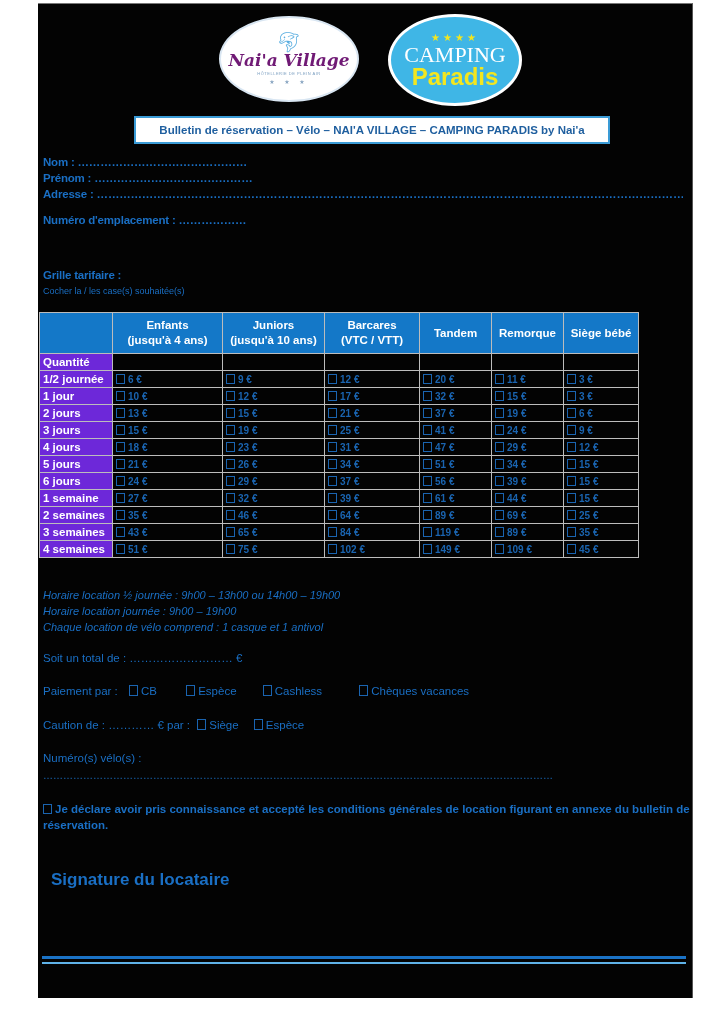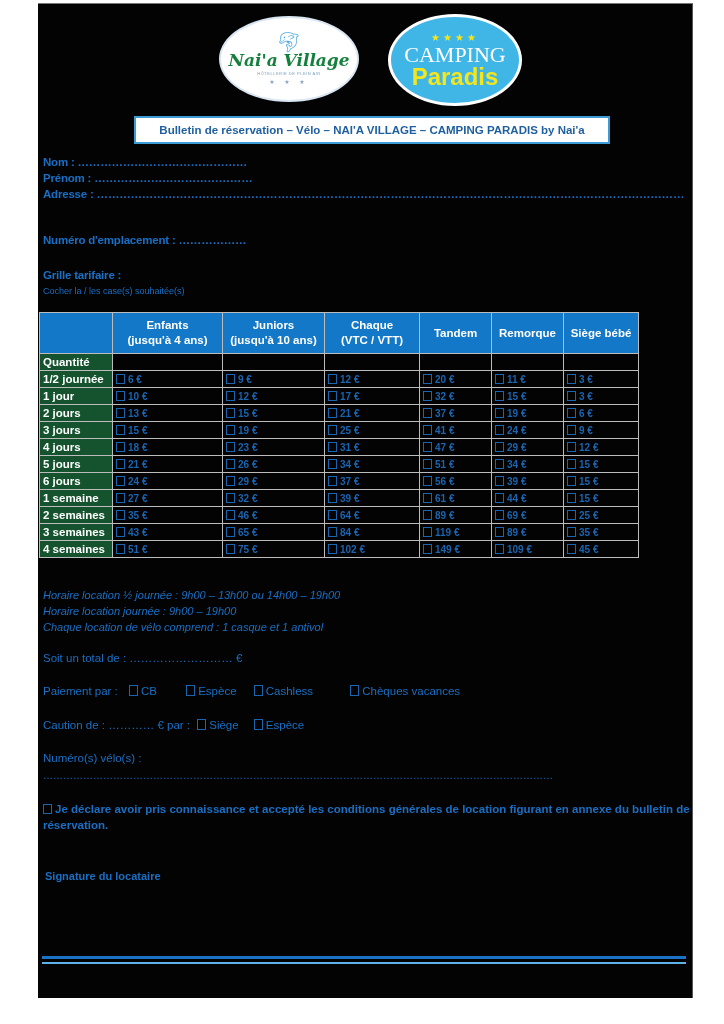--- a/index.html
+++ b/index.html
@@ -6,53 +6,53 @@
   body { width:724px; height:1024px; position:relative; overflow:hidden;
          font-family:"Liberation Sans", sans-serif; }
   .page { position:absolute; left:38px; top:3px; width:654px; height:994px;
           background:#030303; border-top:1px solid #777; border-right:1px solid #555; }
   .logo { position:absolute; border-radius:50%; display:flex; flex-direction:column;
           align-items:center; justify-content:center; }
   .logo-naia { left:181px; top:12px; width:140px; height:86px; background:#ffffff;
                border:2px solid #d9e6f2; box-sizing:border-box; }
   .logo-naia .dolphin { font-size:20px; color:#5aaee0; line-height:18px; }
   .logo-naia .name { font-family:"DejaVu Serif", serif; font-style:italic; font-weight:bold;
-                     color:#15803d; font-size:17px; line-height:18px; }
+                     color:#701a75; font-size:17px; line-height:18px; }
   .logo-naia .sub { font-size:4px; color:#7a9ec0; letter-spacing:0.5px; margin-top:2px; }
   .logo-naia .stars { font-size:6px; color:#8aa6c2; letter-spacing:4px; margin-top:2px; }
   .logo-camp { left:350px; top:10px; width:134px; height:92px; background:#3fb6e6;
                border:3px solid #ffffff; box-sizing:border-box; }
   .logo-camp .stars { color:#f3e61f; font-size:10px; letter-spacing:3px; line-height:10px; }
   .logo-camp .t1 { font-family:"Liberation Serif", serif; color:#ffffff; font-size:22px; line-height:24px; }
   .logo-camp .t2 { color:#f3e61f; font-weight:bold; font-size:24px; line-height:20px; }
   .title-box { position:absolute; left:96px; top:112px; width:476px; height:28px;
                background:#ffffff; border:2px solid #3a9bd6; box-sizing:border-box;
                display:flex; align-items:center; justify-content:center;
                color:#1f5f9f; font-weight:bold; font-size:11.5px; }
   .field { position:absolute; left:5px; color:#1a6fc4; font-weight:bold; font-size:11.5px;
            white-space:nowrap; letter-spacing:-0.2px; }
   .italic-note { position:absolute; left:5px; color:#1a6fc4; font-size:9px; }
   table.tarif { position:absolute; left:1px; top:308px; border-collapse:collapse;
                 font-size:10.5px; }
   table.tarif td, table.tarif th { border:1px solid #bcbcbc; padding:0 0 0 3px; height:17px;
                                    box-sizing:border-box; }
   table.tarif th { background:#1478c8; color:#ffffff; font-weight:bold; font-size:11.5px;
                    height:41px; text-align:center; padding:0 2px; line-height:15px; }
-  table.tarif td.rowlabel { background:#14532d; color:#ffffff; font-weight:bold; font-size:11.5px; }
+  table.tarif td.rowlabel { background:#6d28d9; color:#ffffff; font-weight:bold; font-size:11.5px; }
   table.tarif td.price { background:#030303; color:#1a64b0; font-weight:bold; font-size:10px; }
   table.tarif td.empty { background:#030303; }
   .cb { display:inline-block; width:7px; height:8px; border:1px solid #1a64b0; margin-right:3px;
         vertical-align:-1px; }
   .info { position:absolute; left:5px; color:#1a6fc4; font-style:italic; font-size:11px; line-height:16px; }
   .line { position:absolute; left:5px; color:#1a6fc4; font-size:11.5px; white-space:nowrap; }
   .opt { display:inline-block; }
   .opt .cb { width:7px; height:9px; margin-right:3px; }
   .declare { position:absolute; left:5px; top:797px; width:650px; color:#1a6fc4; font-weight:bold;
              font-size:11.5px; line-height:16px; }
-  .sig { position:absolute; left:7px; top:866px; color:#1a6fc4; font-weight:bold; font-size:11px; }
+  .sig { position:absolute; left:13px; top:866px; color:#1a6fc4; font-weight:bold; font-size:17px; }
   .rule1 { position:absolute; left:4px; top:952px; width:644px; height:3px; background:#1b73c6; }
   .rule2 { position:absolute; left:4px; top:958px; width:644px; height:2px; background:#5fb2e8; }
   .footer { position:absolute; left:28px; top:972px; width:610px; color:#1a5e9e; font-size:9.2px;
             line-height:13px; font-variant:small-caps; letter-spacing:0.1px; }
 </style>
 </head>
 <body>
 
 <div class="page">
 
@@ -67,21 +67,21 @@
     <span class="stars">★★★★</span>
     <span class="t1">CAMPING</span>
     <span class="t2">Paradis</span>
   </div>
 
   <div class="title-box">Bulletin de réservation – Vélo – NAI'A VILLAGE – CAMPING PARADIS by Nai'a</div>
 
   <div class="field" style="top:152px">Nom : ………………………………………</div>
   <div class="field" style="top:168px">Prénom : ……………………………………</div>
   <div class="field" style="top:184px; width:640px; overflow:hidden;">Adresse : …………………………………………………………………………………………………………………………………………………………………………</div>
-  <div class="field" style="top:230px">Numéro d'emplacement : ………………</div>
+  <div class="field" style="top:210px">Numéro d'emplacement : ………………</div>
 
   <div class="field" style="top:265px">Grille tarifaire :</div>
   <div class="italic-note" style="top:282px">Cocher la / les case(s) souhaitée(s)</div>
 
   <table class="tarif">
     <colgroup>
       <col style="width:73px">
         <col style="width:110px">
         <col style="width:102px">
       <col style="width:95px">
@@ -97,21 +97,21 @@
           </th>
           <th>
             <div>Enfants</div>
             <div>(jusqu'à 4 ans)</div>
           </th>
           <th>
             <div>Juniors</div>
             <div>(jusqu'à 10 ans)</div>
           </th>
           <th>
-            <div>Chaque</div>
+            <div>Barcares</div>
             <div>(VTC / VTT)</div>
           </th>
           <th>
             <div>Tandem</div>
             <div></div>
           </th>
           <th>
             <div>Remorque</div>
             <div></div>
           </th>
@@ -236,21 +236,21 @@
   <div class="info" style="top:583px">Horaire location ½ journée : 9h00 – 13h00 ou 14h00 – 19h00</div>
   <div class="info" style="top:599px">Horaire location journée : 9h00 – 19h00</div>
   <div class="info" style="top:615px">Chaque location de vélo comprend : 1 casque et 1 antivol</div>
 
   <div class="line" style="top:648px">Soit un total de : ……………………… €</div>
 
   <div class="line" style="top:681px">
     <span>Paiement par :</span>
     <span class="opt" style="margin-left:8px"><span class="cb"></span><span>CB</span></span>
     <span class="opt" style="margin-left:26px"><span class="cb"></span><span>Espèce</span></span>
-    <span class="opt" style="margin-left:14px"><span class="cb"></span><span>Cashless</span></span>
+    <span class="opt" style="margin-left:23px"><span class="cb"></span><span>Cashless</span></span>
     <span class="opt" style="margin-left:34px"><span class="cb"></span><span>Chèques vacances</span></span>
   </div>
 
   <div class="line" style="top:715px">
     <span>Caution de : ………… € par :</span>
     <span class="opt" style="margin-left:4px"><span class="cb"></span><span>Siège</span></span>
     <span class="opt" style="margin-left:12px"><span class="cb"></span><span>Espèce</span></span>
   </div>
 
   <div class="line" style="top:748px">Numéro(s) vélo(s) :</div>

